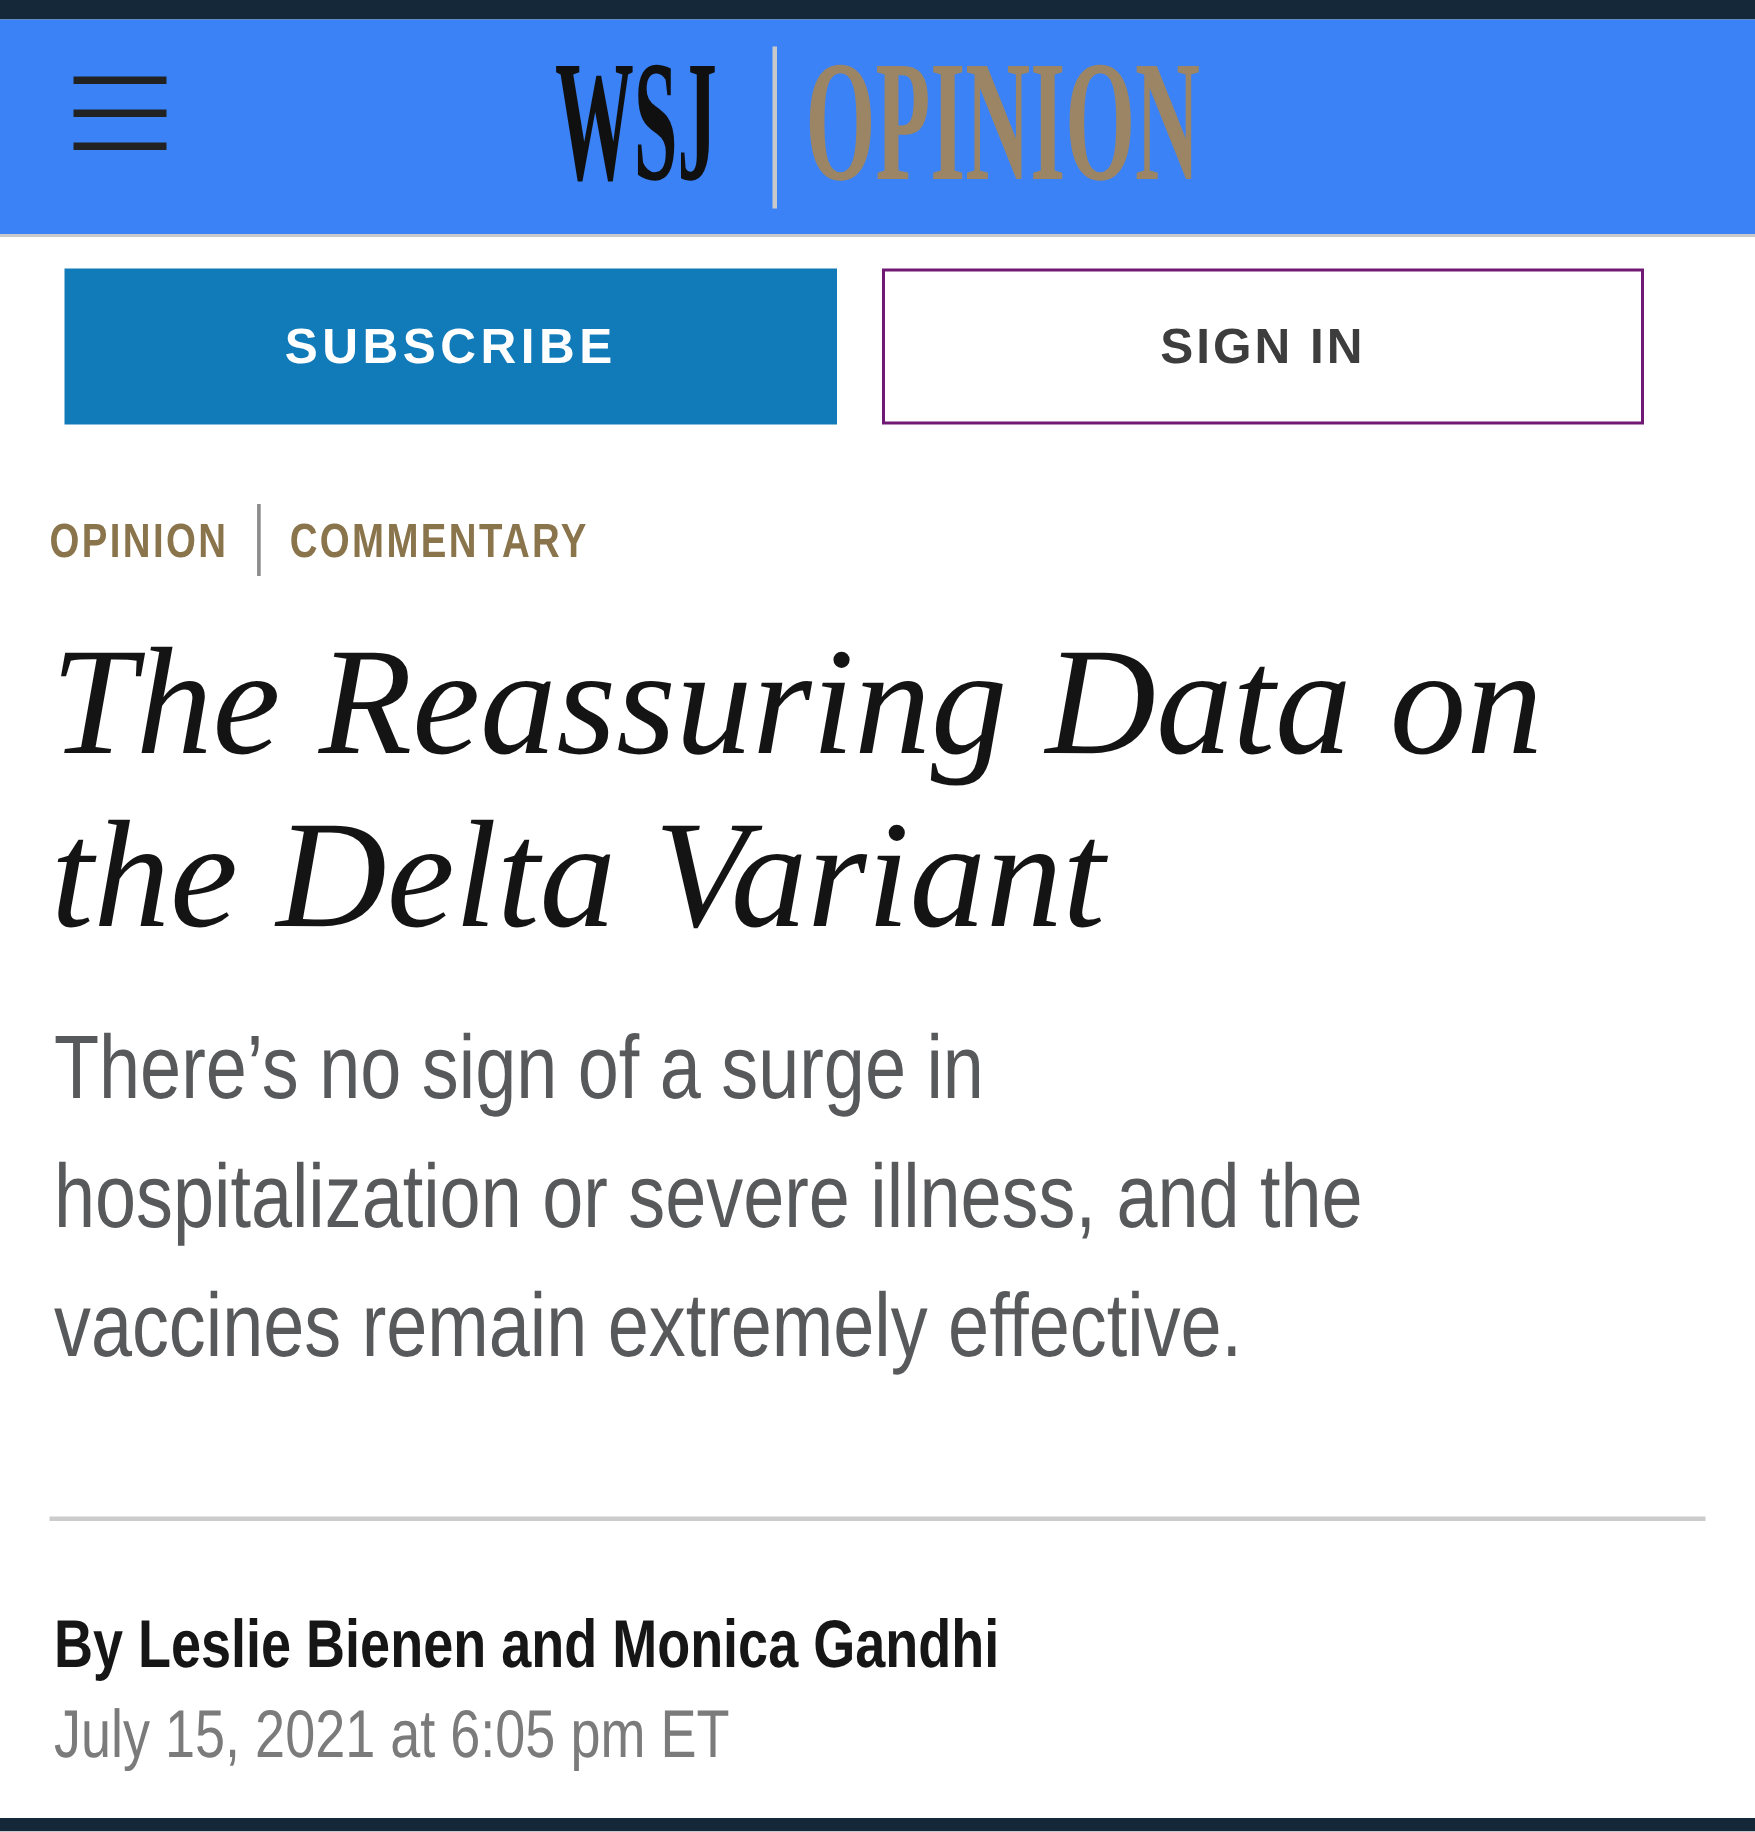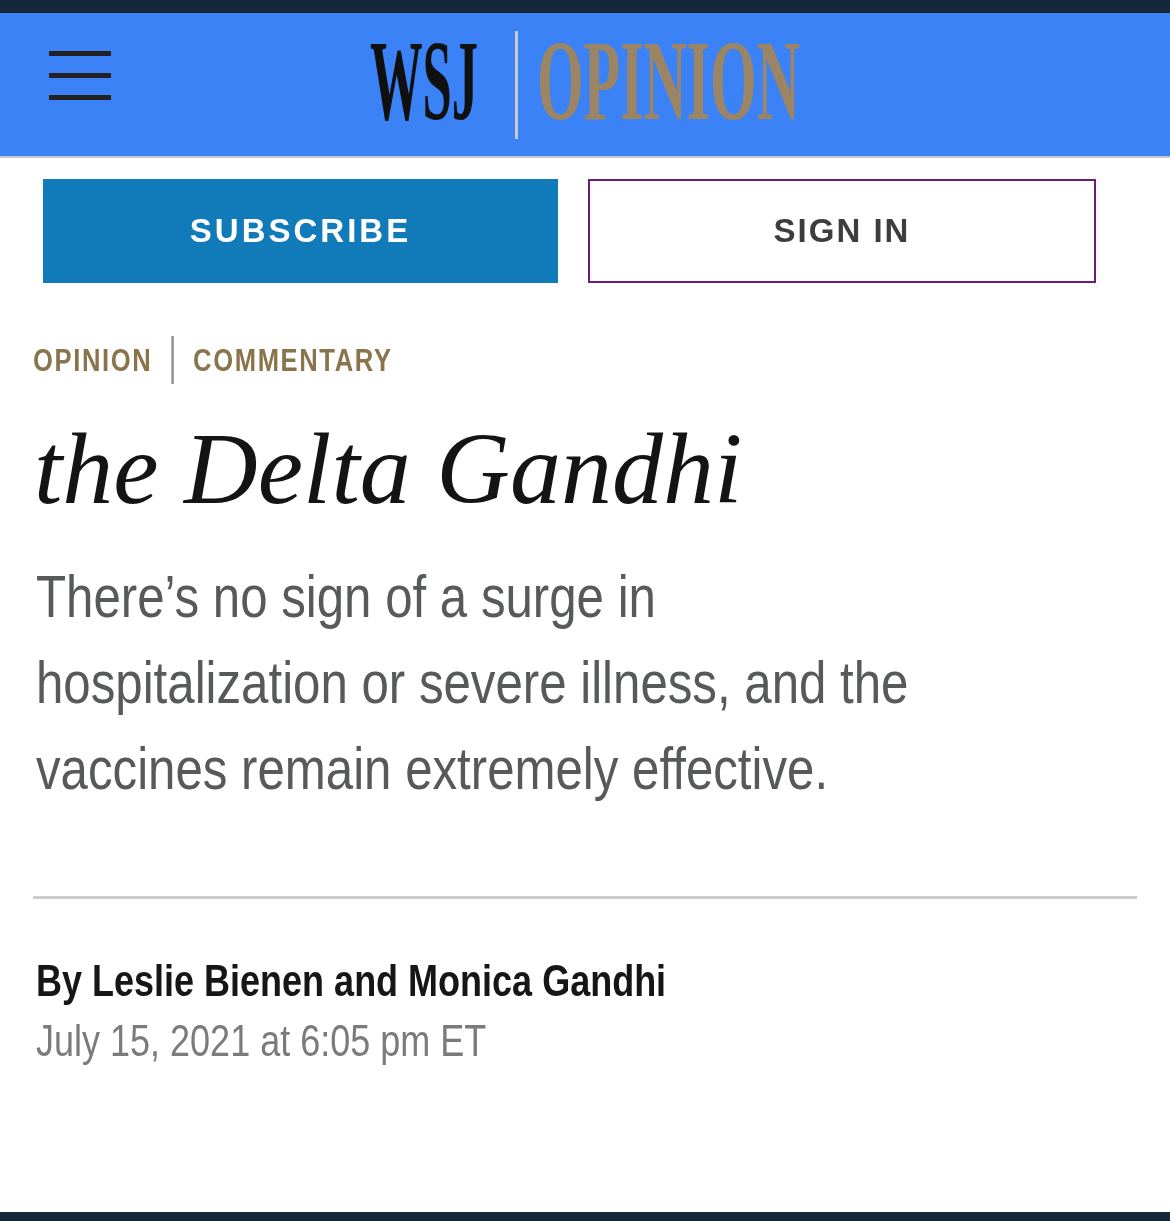--- a/index.html
+++ b/index.html
@@ -70,21 +70,22 @@
   <button class="btn btn-signin">SIGN IN</button>
 </div>
 
 <nav class="breadcrumb">
   <span class="crumb">OPINION</span>
   <span class="bc-divider"></span>
   <span class="crumb">COMMENTARY</span>
 </nav>
 
 <h1 class="headline">
-  <span>the Delta Gandhi</span>
+  <span>The Reassuring Data on</span>
+  <span>the Delta Variant</span>
 </h1>
 
 <div class="subhead">
   <div>There’s no sign of a surge in</div>
   <div>hospitalization or severe illness, and the</div>
   <div>vaccines remain extremely effective.</div>
 </div>
 
 <hr class="rule">
 

